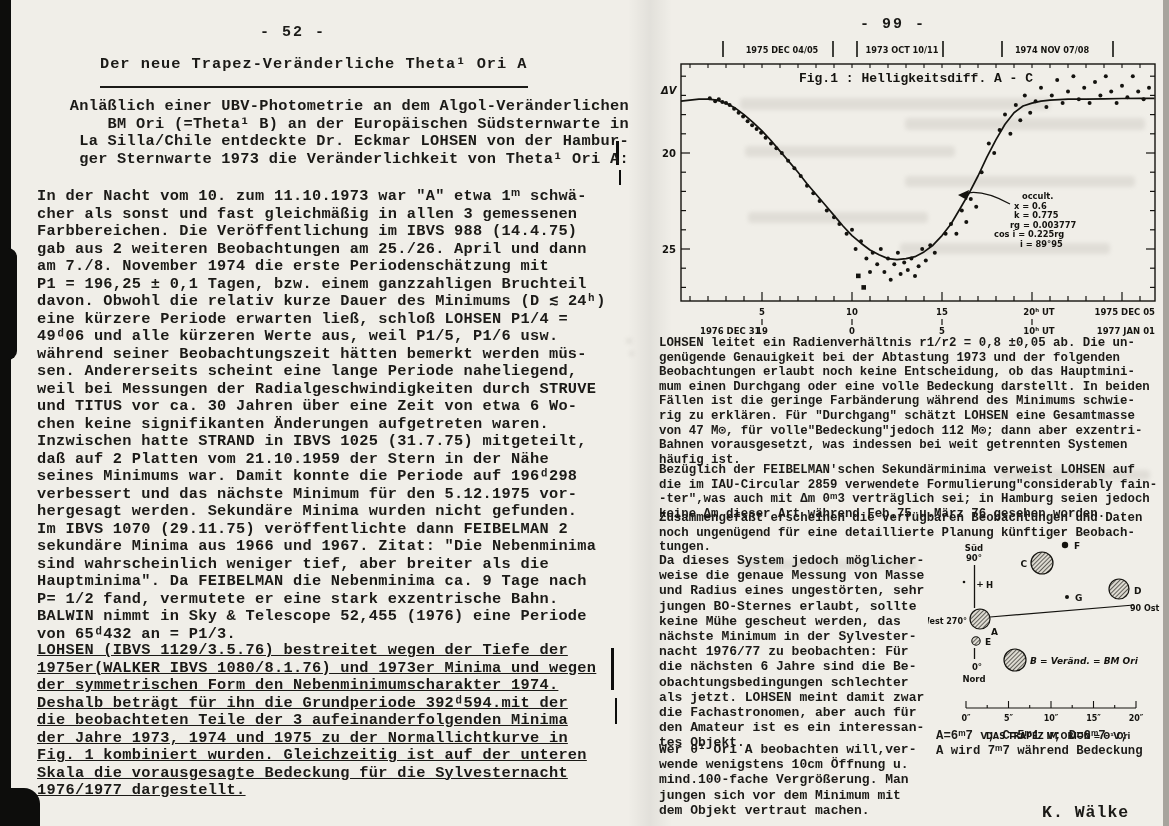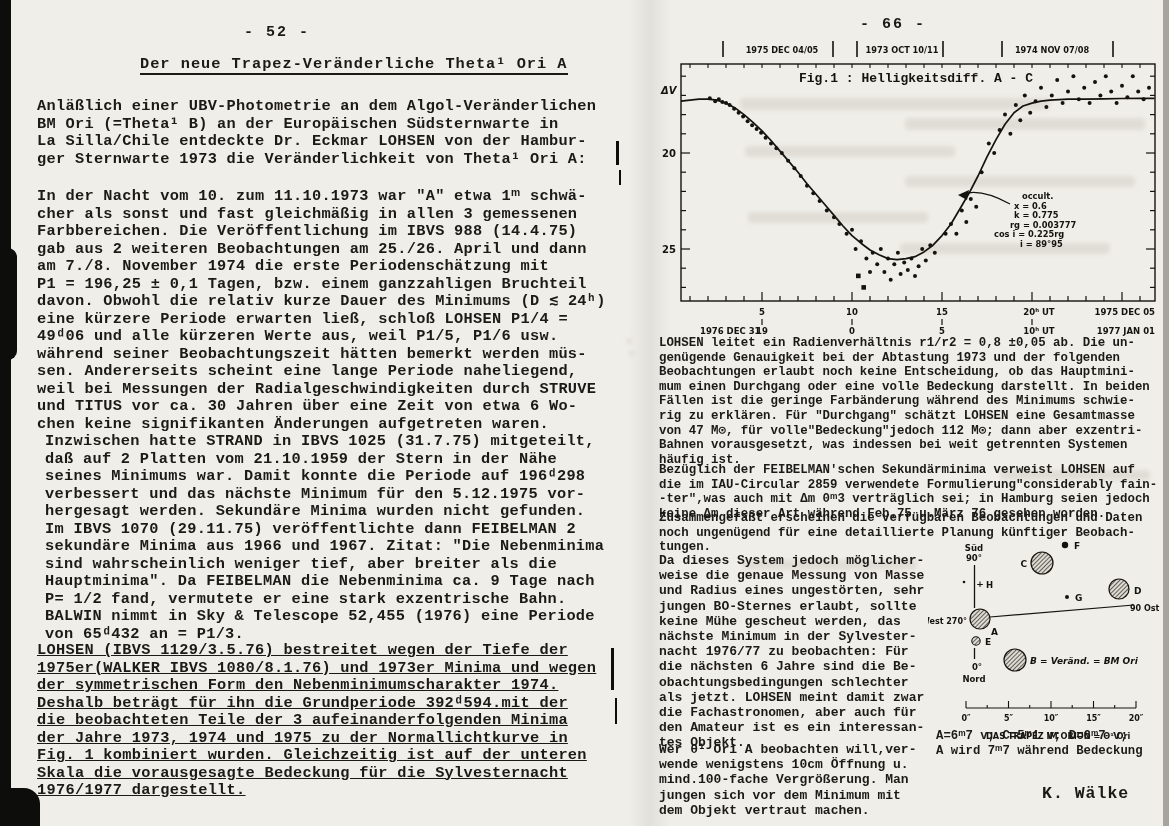--- a/index.html
+++ b/index.html
@@ -7,21 +7,21 @@
     width:1169px;height:826px;position:relative;overflow:hidden;
     background:#f0eee8;
     font-family:"Liberation Mono","DejaVu Sans Mono",monospace;
     color:#1b1a17;
   }
   .abs{position:absolute;}
   .tw{font-weight:bold;white-space:pre-line;}
   .pgnum{font-size:15px;font-weight:bold;letter-spacing:2px;}
   .title{
     font-size:15.3px;font-weight:bold;letter-spacing:1px;
-    border-bottom:2px solid #1b1a17;padding-bottom:0;margin-left:40px;
+    border-bottom:2px solid #1b1a17;padding-bottom:13px;
   }
   .para-left{font-size:15.3px;line-height:17.5px;letter-spacing:0.3px;width:592px;}
   .para-right{font-size:12.4px;line-height:14.6px;width:512px;}
   .para-col{font-size:13px;line-height:15.2px;width:278px;}
   .mags{font-size:12.3px;line-height:15px;}
   .sig{font-size:16.5px;font-weight:bold;letter-spacing:1px;}
   .smudge{position:absolute;background:#8d8880;opacity:0.16;filter:blur(2px);border-radius:4px;}
   .mark{position:absolute;background:#0d0d0c;}
   .crease{position:absolute;background:linear-gradient(to right,rgba(0,0,0,0),rgba(0,0,0,0.06),rgba(0,0,0,0));}
   .redge{position:absolute;background:#a7a49d;}
@@ -45,41 +45,41 @@
 <div class="smudge" style="left:905px;top:118px;width:240px;height:12px;"></div>
 <div class="smudge" style="left:745px;top:146px;width:210px;height:11px;"></div>
 <div class="smudge" style="left:905px;top:176px;width:230px;height:11px;"></div>
 <div class="smudge" style="left:748px;top:212px;width:180px;height:11px;"></div>
 <div class="smudge" style="left:900px;top:243px;width:210px;height:11px;"></div>
 <div class="smudge" style="left:1000px;top:470px;width:150px;height:10px;"></div>
 <div class="smudge" style="left:742px;top:560px;width:175px;height:10px;"></div>
 <div class="smudge" style="left:626px;top:338px;width:6px;height:6px;"></div>
 <div class="smudge" style="left:629px;top:351px;width:5px;height:5px;"></div>
 
-<div class="abs pgnum" style="left:244px;top:24px;text-align:center;">- 52 -</div>
+<div class="abs pgnum" style="left:260px;top:24px;text-align:center;">- 52 -</div>
 <div class="abs title" style="left:100px;top:55px;">Der neue Trapez-Veränderliche Theta¹ Ori A</div>
-<div class="abs tw para-left" style="left:37px;top:98px;">Anläßlich einer UBV-Photometrie an dem Algol-Veränderlichen
+<div class="abs tw para-left" style="left:37px;top:98px;text-align:right;">Anläßlich einer UBV-Photometrie an dem Algol-Veränderlichen
 BM Ori (=Theta¹ B) an der Europäischen Südsternwarte in
 La Silla/Chile entdeckte Dr. Eckmar LOHSEN von der Hambur-
 ger Sternwarte 1973 die Veränderlichkeit von Theta¹ Ori A:</div>
 <div class="abs tw para-left" style="left:37px;top:188px;">In der Nacht vom 10. zum 11.10.1973 war "A" etwa 1ᵐ schwä-
 cher als sonst und fast gleichmäßig in allen 3 gemessenen
 Farbbereichen. Die Veröffentlichung im IBVS 988 (14.4.75)
 gab aus 2 weiteren Beobachtungen am 25./26. April und dann
 am 7./8. November 1974 die erste Periodenschätzung mit
 P1 = 196,25 ± 0,1 Tagen, bzw. einem ganzzahligen Bruchteil
 davon. Obwohl die relativ kurze Dauer des Minimums (D ≲ 24ʰ)
 eine kürzere Periode erwarten ließ, schloß LOHSEN P1/4 =
 49ᵈ06 und alle kürzeren Werte aus, weil P1/5, P1/6 usw.
 während seiner Beobachtungszeit hätten bemerkt werden müs-
 sen. Andererseits scheint eine lange Periode naheliegend,
 weil bei Messungen der Radialgeschwindigkeiten durch STRUVE
 und TITUS vor ca. 30 Jahren über eine Zeit von etwa 6 Wo-
 chen keine signifikanten Änderungen aufgetreten waren.</div>
-<div class="abs tw para-left" style="left:37px;top:433px;margin-left:8px;">Inzwischen hatte STRAND in IBVS 1025 (31.7.75) mitgeteilt,
+<div class="abs tw para-left" style="left:37px;top:433px;">Inzwischen hatte STRAND in IBVS 1025 (31.7.75) mitgeteilt,
 daß auf 2 Platten vom 21.10.1959 der Stern in der Nähe
 seines Minimums war. Damit konnte die Periode auf 196ᵈ298
 verbessert und das nächste Minimum für den 5.12.1975 vor-
 hergesagt werden. Sekundäre Minima wurden nicht gefunden.
 Im IBVS 1070 (29.11.75) veröffentlichte dann FEIBELMAN 2
 sekundäre Minima aus 1966 und 1967. Zitat: "Die Nebenminima
 sind wahrscheinlich weniger tief, aber breiter als die
 Hauptminima". Da FEIBELMAN die Nebenminima ca. 9 Tage nach
 P= 1/2 fand, vermutete er eine stark exzentrische Bahn.
 BALWIN nimmt in Sky &amp; Telescope 52,455 (1976) eine Periode
@@ -87,21 +87,21 @@
 <div class="abs tw para-left" style="left:37px;top:642px;text-decoration:underline;">LOHSEN (IBVS 1129/3.5.76) bestreitet wegen der Tiefe der
 1975er(WALKER IBVS 1080/8.1.76) und 1973er Minima und wegen
 der symmetrischen Form den Nebenminimumscharakter 1974.
 Deshalb beträgt für ihn die Grundperiode 392ᵈ594.mit der
 die beobachteten Teile der 3 aufeinanderfolgenden Minima
 der Jahre 1973, 1974 und 1975 zu der Normallichtkurve in
 Fig. 1 kombiniert wurden. Gleichzeitig ist auf der unteren
 Skala die vorausgesagte Bedeckung für die Sylvesternacht
 1976/1977 dargestellt.</div>
 
-<div class="abs pgnum" style="left:860px;top:16px;">- 66 -</div>
+<div class="abs pgnum" style="left:860px;top:16px;">- 99 -</div>
 
 <svg id="lc" class="abs" style="left:658px;top:28px;" width="505" height="312" viewBox="0 0 505 312">
     <rect x="23" y="36" width="474" height="237" fill="none" stroke="#14130f" stroke-width="1.4"></rect>
     <text x="258" y="54" text-anchor="middle" font-size="13" class="monot">Fig.1 : Helligkeitsdiff. A - C</text>
     <text x="3" y="66" font-size="10" font-style="italic">ΔV</text>
     <text x="4" y="129" font-size="10">20</text>
     <text x="4" y="225" font-size="10">25</text>
     <line x1="23" y1="48.20000000000002" x2="28" y2="48.20000000000002" stroke="#14130f" stroke-width="1.2"></line>
     <line x1="492" y1="48.20000000000002" x2="497" y2="48.20000000000002" stroke="#14130f" stroke-width="1.2"></line>
     <line x1="23" y1="67.40000000000003" x2="28" y2="67.40000000000003" stroke="#14130f" stroke-width="1.2"></line>
@@ -387,13 +387,13 @@
   <text x="38" y="183" text-anchor="middle" font-size="8">0″</text>
   <text x="80.5" y="183" text-anchor="middle" font-size="8">5″</text>
   <text x="123" y="183" text-anchor="middle" font-size="8">10″</text>
   <text x="165.5" y="183" text-anchor="middle" font-size="8">15″</text>
   <text x="208" y="183" text-anchor="middle" font-size="8">20″</text>
   <text x="58" y="201" font-size="8.2">DAS TRAPEZ IM ORION = Θ¹ Ori</text>
 </svg>
 
 <div class="abs tw mags" style="left:936px;top:729px;">A=6ᵐ7 v; C=5ᵐ1 v; D=6ᵐ7 v;
 A wird 7ᵐ7 während Bedeckung</div>
-<div class="abs sig" style="left:1042px;top:784px;">K. Wälke</div>
+<div class="abs sig" style="left:1042px;top:803px;">K. Wälke</div>
 
 </body></html>

